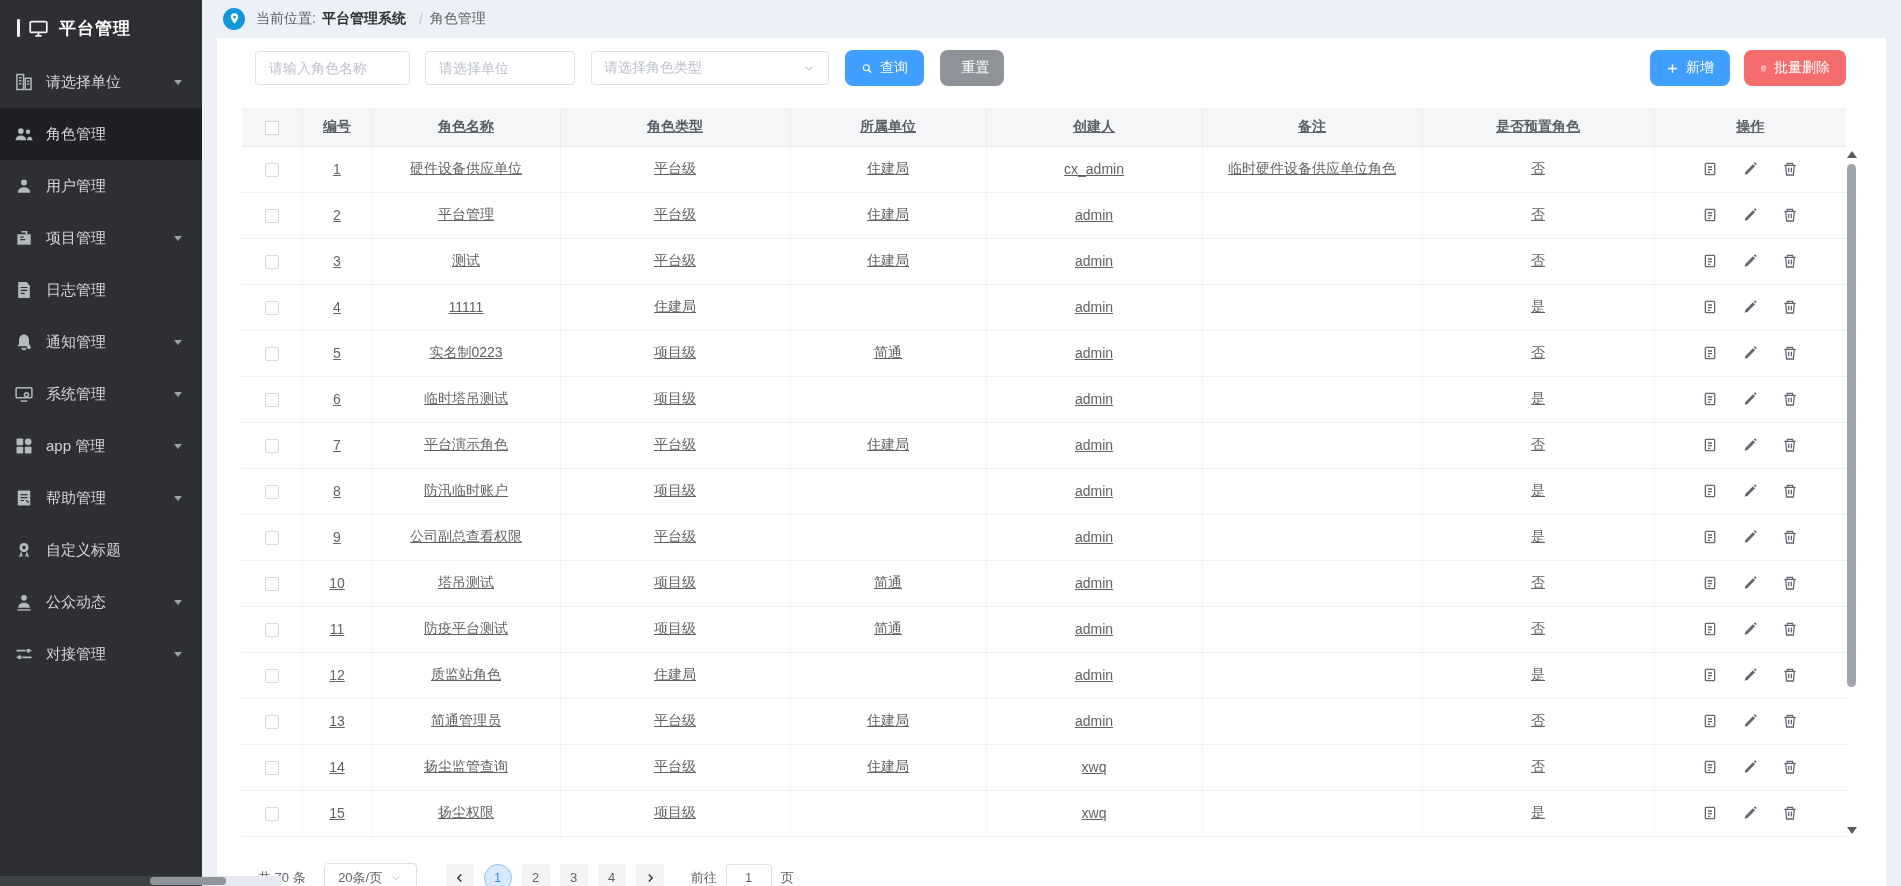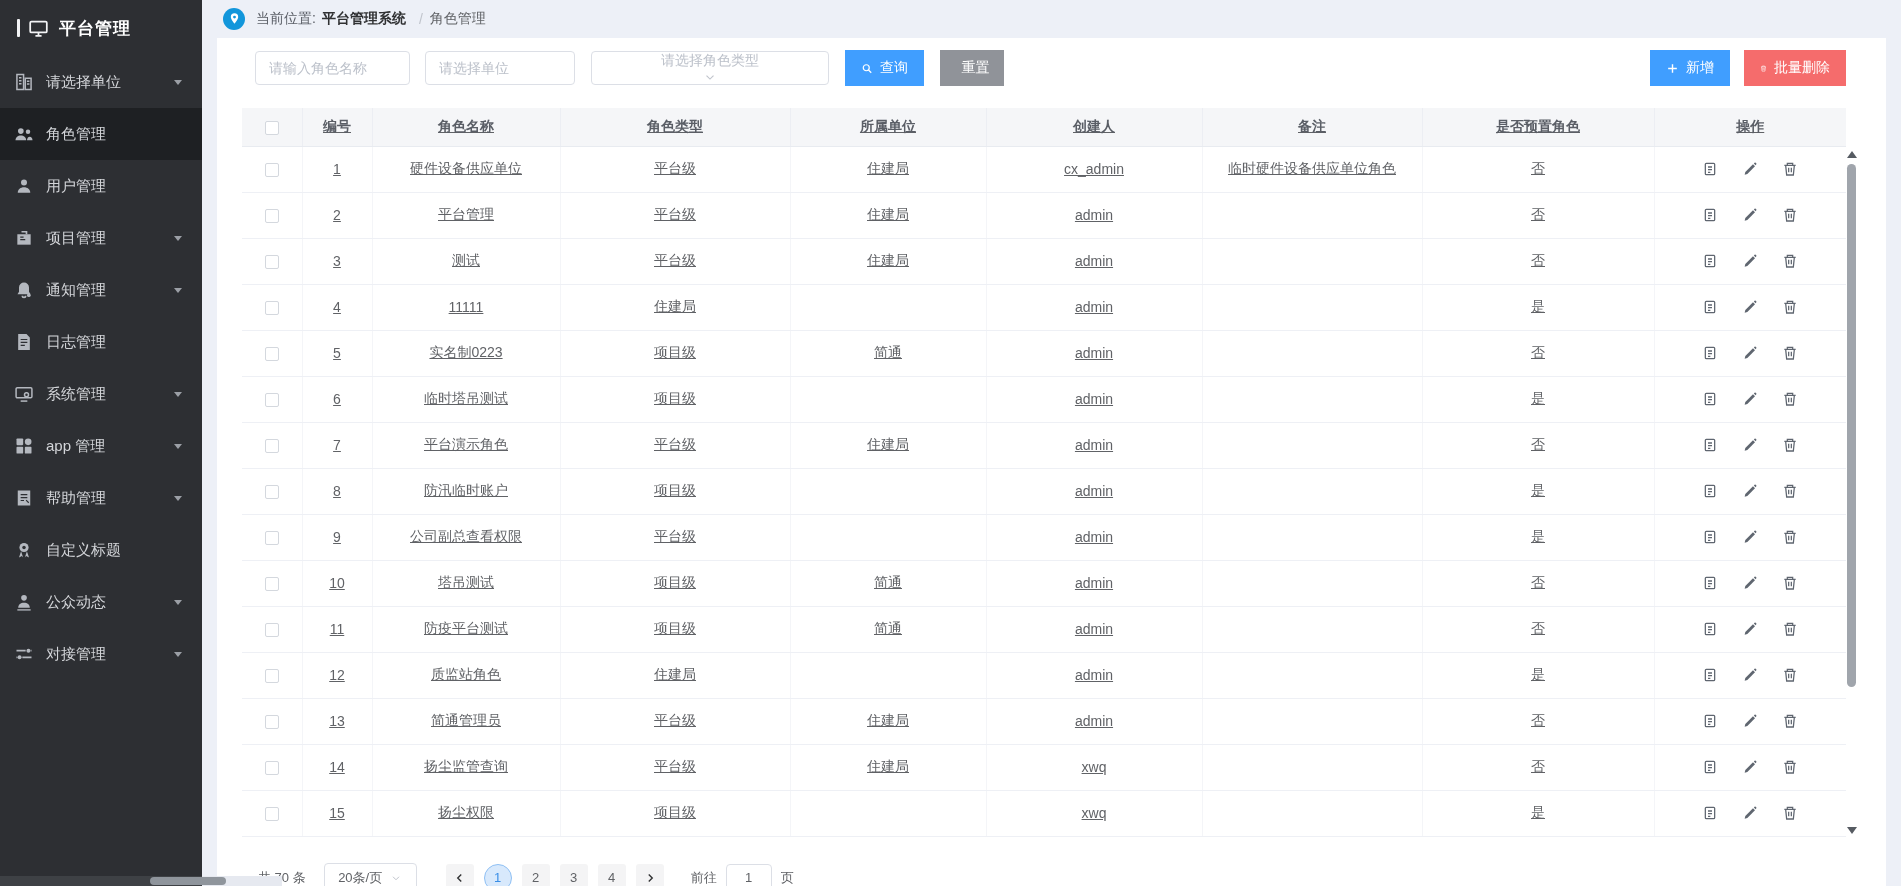--- a/index.html
+++ b/index.html
@@ -29,24 +29,24 @@
   .crumb .cur { color:#606266; }
 
   .panel { position:absolute; left:15px; right:15px; top:38px; bottom:0; background:#fff; padding:12px 40px 0 25px; }
 
   
   .toolbar { display:flex; align-items:center; height:36px; }
   .tb-input { height:34px; border:1px solid #dcdfe6; border-radius:4px; padding:0 13px; font-size:14px; color:#606266; background:#fff; outline:none; }
   .tb-input::placeholder { color:#bcc1ca; }
   .in-name { width:155px; margin-right:15px;margin-left:13px; }
   .in-unit { width:150px; margin-right:16px; }
-  .tb-select { width:238px; height:34px; border:1px solid #dcdfe6; border-radius:4px; display:flex; align-items:center; padding:0 12px; cursor:pointer; background:#fff;flex-direction:column; }
+  .tb-select { width:238px; height:34px; border:1px solid #dcdfe6; border-radius:4px; display:flex; align-items:center; padding:0 12px; cursor:pointer; background:#fff; }
   .tb-select .ph { color:#bcc1ca; font-size:14px; flex:1; }
   .tb-select .icon { width:14px; height:14px; color:#c0c4cc; }
-  .btn { height:36px; border:none; border-radius:0; color:#fff; font-size:14px; display:inline-flex; align-items:center; justify-content:center; padding:0 16px; cursor:pointer; white-space:nowrap;font-family:Liberation Serif, serif; }
+  .btn { height:36px; border:none; border-radius:8px; color:#fff; font-size:14px; display:inline-flex; align-items:center; justify-content:center; padding:0 16px; cursor:pointer; white-space:nowrap;font-family:Liberation Serif, serif; }
   .btn .icon { width:13px; height:13px; margin-right:7px; color:#fff; }
   .btn-primary { background:#409eff; }
   .btn-info { background:#909399; }
   .btn-danger { background:#f56c6c; }
   .btn-search { margin-left:16px; width:79px; }
   .btn-reset { margin-left:16px; width:64px; }
   .btn-add { width:80px; }
   .btn-del { margin-left:14px; width:102px; }
   .tb-spacer { flex:1; }
 
@@ -147,38 +147,38 @@
             <path d="M7.5 11h4M7.5 14h6" stroke="#2d2f33" stroke-width="1.5"></path>
           </svg>
         </span>
     <span class="label">项目管理</span>
     <span class="chev"></span>
   </div>
 
   <div class="sb-item">
     <span class="icon">
           <svg viewBox="0 0 24 24" fill="currentColor">
+            <path d="M5 2.5h10l4 4v15H5z"></path>
+            <path d="M8 9h8M8 12.5h8M8 16h5" stroke="#2d2f33" stroke-width="1.4"></path>
+          </svg>
+        </span>
+    <span class="label">日志管理</span>
+
+  </div>
+
+  <div class="sb-item">
+    <span class="icon">
+          <svg viewBox="0 0 24 24" fill="currentColor">
             <path d="M12 3a6 6 0 0 0-6 6v5l-1.8 3h15.6L18 14V9a6 6 0 0 0-6-6z"></path>
             <path d="M10 19a2 2 0 0 0 4 0" fill="none" stroke="currentColor" stroke-width="2"></path>
             <circle cx="17.8" cy="18.2" r="2.2"></circle>
           </svg>
         </span>
     <span class="label">通知管理</span>
     <span class="chev"></span>
-  </div>
-
-  <div class="sb-item">
-    <span class="icon">
-          <svg viewBox="0 0 24 24" fill="currentColor">
-            <path d="M5 2.5h10l4 4v15H5z"></path>
-            <path d="M8 9h8M8 12.5h8M8 16h5" stroke="#2d2f33" stroke-width="1.4"></path>
-          </svg>
-        </span>
-    <span class="label">日志管理</span>
-
   </div>
 
   <div class="sb-item">
     <span class="icon">
           <svg viewBox="0 0 24 24" fill="none" stroke="currentColor" stroke-width="1.8">
             <rect x="2.5" y="4.5" width="19" height="12" rx="1.5"></rect>
             <path d="M8 20.5h8"></path>
             <circle cx="15" cy="13" r="2.4"></circle>
             <path d="M15 9.8v1M15 15.2v1M12 13h1M17 13h1"></path>
           </svg>

